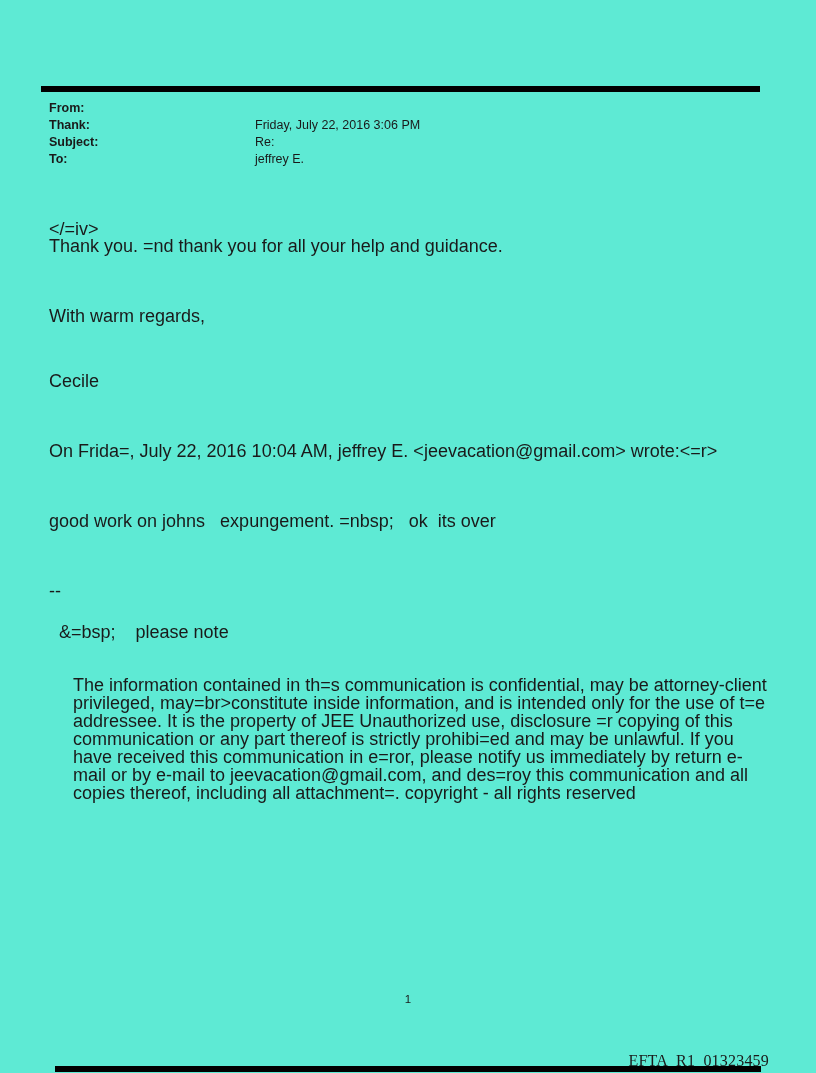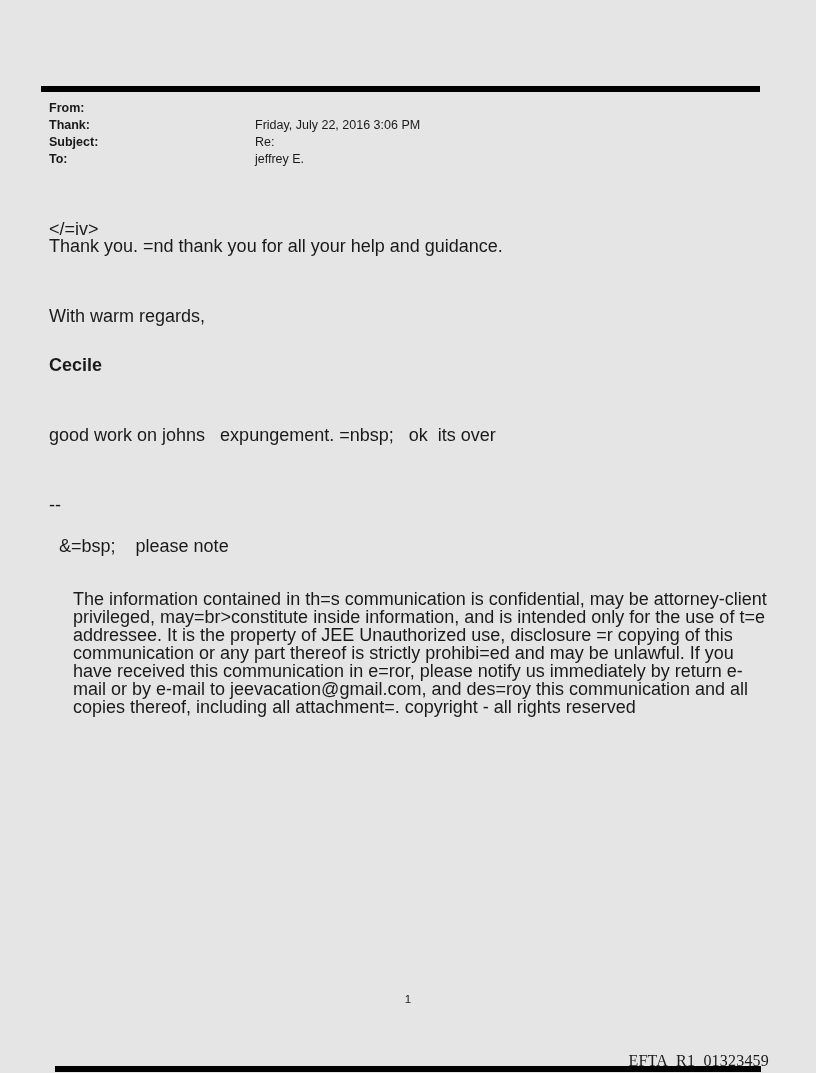--- a/index.html
+++ b/index.html
@@ -3,21 +3,21 @@
 <meta charset="utf-8">
 <style>
   * { margin: 0; padding: 0; box-sizing: border-box; }
   html, body { background: #ffffff; }
   body { font-family: "Liberation Sans", sans-serif; color: #1a1a1a; }
 
   .page {
     position: relative;
     width: 816px;
     height: 1073px;
-    background: #e5e5e5;
+    background: #5eead4;
     overflow: hidden;
   }
 
   .top-rule {
     position: absolute;
     top: 86px;
     left: 41px;
     width: 719px;
     height: 6px;
     background: #000000;
@@ -51,21 +51,21 @@
   .email-body {
     position: absolute;
     top: 221px;
     left: 49px;
     width: 720px;
     font-size: 18px;
     line-height: 17px;
   }
   .email-body p { white-space: pre-wrap; }
 
-  .gap-1 { margin-top: 32px; font-weight: bold; }  
+  .gap-1 { margin-top: 48px; }  
   .gap-2 { margin-top: 53px; }  
   .gap-3 { margin-top: 24px; }
 
   .disclaimer {
     margin-top: 35px;
     line-height: 18px;
     margin-left: 24px;
   }
 
   .page-number {
@@ -118,20 +118,21 @@
       <span class="header-label">To:</span>
       <span class="header-value">jeffrey E.</span>
     </div>
   </div>
 
   <div class="email-body">
     <p>&lt;/=iv&gt;</p>
     <p>Thank you. =nd thank you for all your help and guidance.</p>
     <p class="gap-2">With warm regards,</p>
     <p class="gap-1">Cecile</p>
+    <p class="gap-2">On Frida=, July 22, 2016 10:04 AM, jeffrey E. &lt;jeevacation@gmail.com&gt; wrote:&lt;=r&gt;</p>
     <p class="gap-2">good work on johns   expungement. =nbsp;   ok  its over</p>
     <p class="gap-2">--</p>
     <p class="gap-3">  &amp;=bsp;    please note</p>
     <p class="disclaimer">The information contained in th=s communication is confidential, may be attorney-client privileged, may=br&gt;constitute inside information, and is intended only for the use of t=e addressee. It is the property of JEE Unauthorized use, disclosure =r copying of this communication or any part thereof is strictly prohibi=ed and may be unlawful. If you have received this communication in e=ror, please notify us immediately by return e-mail or by e-mail to jeevacation@gmail.com, and des=roy this communication and all copies thereof, including all attachment=. copyright - all rights reserved</p>
   </div>
 
   <div class="page-number">1</div>
 
   <div class="bates-number">EFTA_R1_01323459</div>
 

